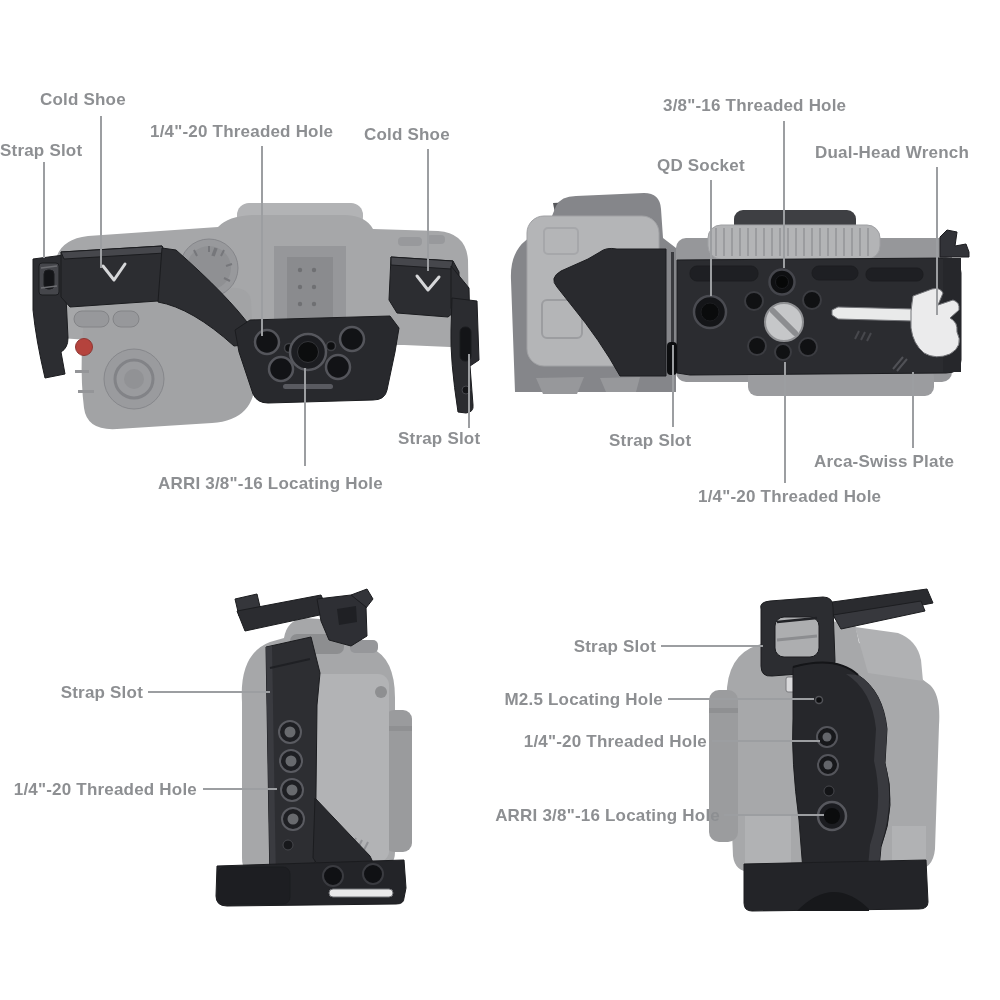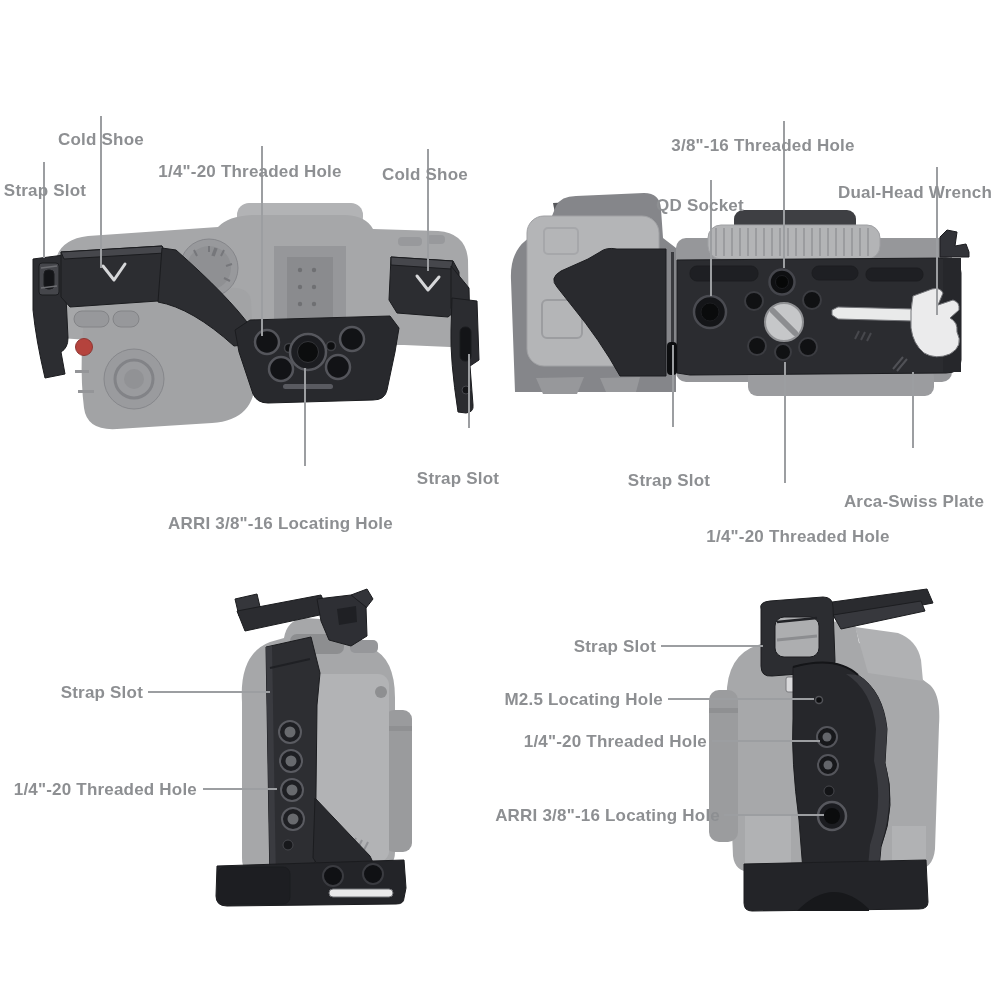--- a/index.html
+++ b/index.html
@@ -1,21 +1,21 @@
 <!DOCTYPE html>
 <html><head>
 <meta charset="utf-8">
 <style>
   html,body{margin:0;padding:0;background:#fff;}
   .canvas{position:relative;width:1000px;height:1000px;background:#ffffff;overflow:hidden;
           font-family:"Liberation Sans",sans-serif;}
   .view{position:absolute;}
   .lbl{position:absolute;font-size:17px;font-weight:700;line-height:1.15;color:#8d8f92;
        white-space:nowrap;letter-spacing:.2px;}
-  .lbl.c{text-align:center;margin-top:40px;}
+  .lbl.c{text-align:left;}
   .lbl.r{text-align:right;}
   .vline{position:absolute;width:2px;background:#9c9ea1;}
   .hline{position:absolute;height:2px;background:#9c9ea1;}
 </style>
 </head>
 <body>
 
 <div class="canvas">
 
   <svg class="view" style="left:20px;top:193px;" width="485" height="247" viewBox="20 193 485 247">
@@ -224,21 +224,21 @@
   <div class="hline" style="left:724px;top:814px;width:100px"></div>
 
   <div class="lbl c" style="left:40px;top:90px;width:122px">Cold Shoe</div>
   <div class="lbl c" style="left:0px;top:141px;width:90px">Strap Slot</div>
   <div class="lbl c" style="left:150px;top:122px;width:200px">1/4"-20 Threaded Hole</div>
   <div class="lbl c" style="left:364px;top:125px;width:122px">Cold Shoe</div>
   <div class="lbl c" style="left:398px;top:429px;width:120px">Strap Slot</div>
   <div class="lbl c" style="left:158px;top:474px;width:245px">ARRI 3/8"-16 Locating Hole</div>
 
   <div class="lbl c" style="left:663px;top:96px;width:200px">3/8"-16 Threaded Hole</div>
-  <div class="lbl c" style="left:640px;top:156px;width:120px">QD Socket</div>
+  <div class="lbl c" style="left:657px;top:156px;width:120px">QD Socket</div>
   <div class="lbl c" style="left:815px;top:143px;width:200px">Dual-Head Wrench</div>
   <div class="lbl c" style="left:609px;top:431px;width:120px">Strap Slot</div>
   <div class="lbl c" style="left:698px;top:487px;width:200px">1/4"-20 Threaded Hole</div>
   <div class="lbl c" style="left:814px;top:452px;width:200px">Arca-Swiss Plate</div>
 
   <div class="lbl r" style="left:25px;top:683px;width:118px">Strap Slot</div>
   <div class="lbl r" style="left:3px;top:780px;width:194px">1/4"-20 Threaded Hole</div>
 
   <div class="lbl r" style="left:538px;top:637px;width:118px">Strap Slot</div>
   <div class="lbl r" style="left:468px;top:690px;width:195px">M2.5 Locating Hole</div>

